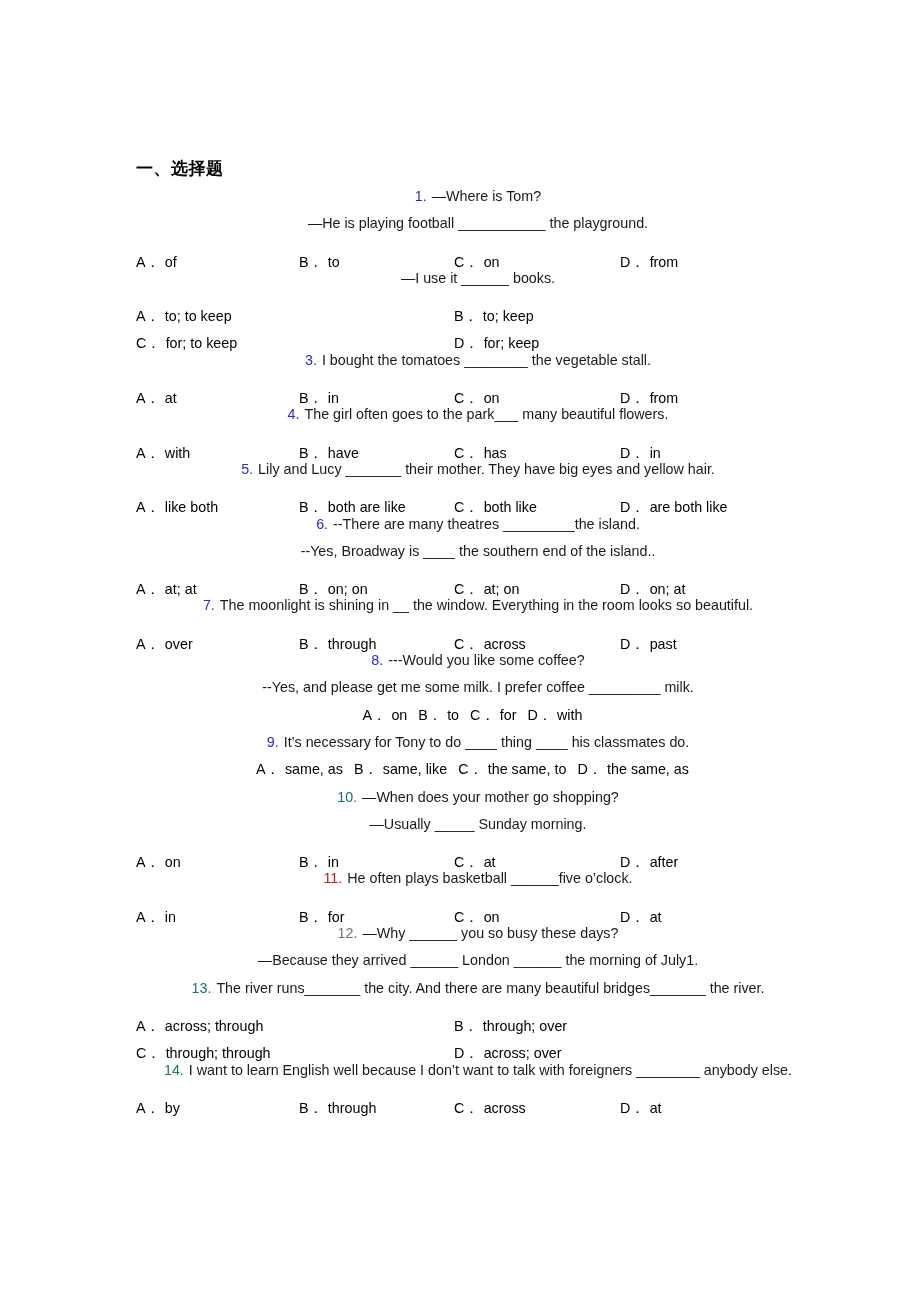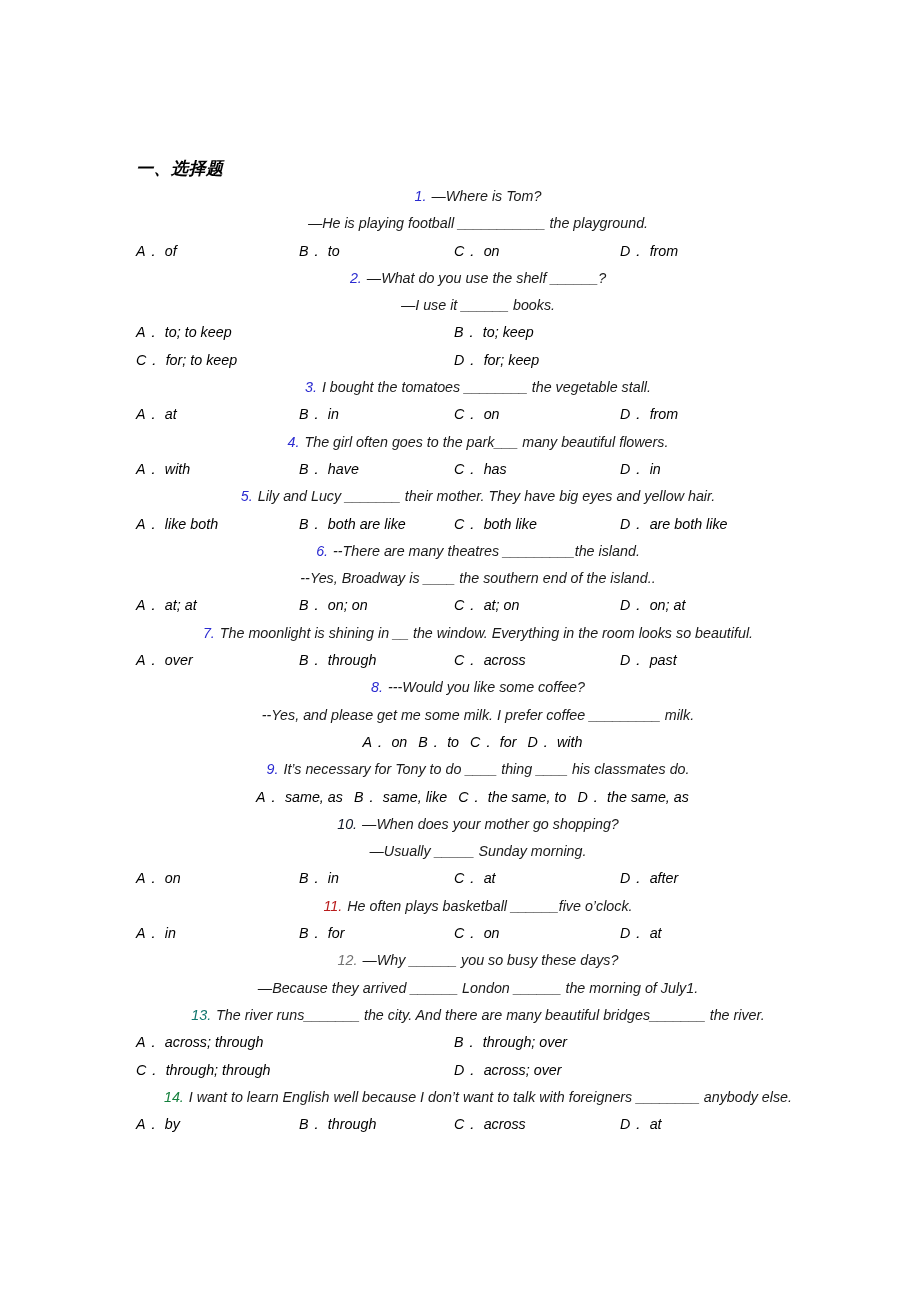--- a/index.html
+++ b/index.html
@@ -15,21 +15,20 @@
     color: #000000;
     -webkit-font-smoothing: antialiased;
   }
   #page {
     position: relative;
     width: 920px;
     height: 1170px;
     box-sizing: border-box;
     padding: 157px 100px 0 136px;
     background: #ffffff;
-    font-style: italic;
   }
   .section-title {
     font-size: 17px;
     font-weight: bold;
     line-height: 24px;
     margin: 0 0 2px 0;
     letter-spacing: 0.5px;
     color: #000000;
   }
   .qblock {
@@ -55,21 +54,21 @@
   
   .opts {
     font-size: 14.3px;
     line-height: 27.3px;
     position: relative;
     white-space: nowrap;
     height: 27.3px;
   }
   .opts .opt {
     position: absolute;
-    top: 0;
+    top: 11px;
     display: inline-block;
   }
   
   .cols4 .opt:nth-child(1) { left: 0px; }
   .cols4 .opt:nth-child(2) { left: 163px; }
   .cols4 .opt:nth-child(3) { left: 318px; }
   .cols4 .opt:nth-child(4) { left: 484px; }
   
   .cols2 .opt:nth-child(1) { left: 0px; }
   .cols2 .opt:nth-child(2) { left: 318px; }
@@ -96,21 +95,20 @@
         <div class="line"><span class="qnum" style="color: rgb(42, 42, 208);">1.</span><span class="stem-text">—Where is Tom?</span></div>
         <div class="line"><span class="stem-text">—He is playing football ___________ the playground.</span></div>
         <div class="opts cols4">
           <span class="opt"><span class="opt-letter">A．</span><span>of</span></span>
           <span class="opt"><span class="opt-letter">B．</span><span>to</span></span>
           <span class="opt"><span class="opt-letter">C．</span><span>on</span></span>
           <span class="opt"><span class="opt-letter">D．</span><span>from</span></span>
         </div>
       </div>
       <div class="qblock">
-        <div class="line"><span class="qnum" style="color: rgb(42, 42, 208);">2.</span><span class="stem-text">—What do you use the shelf ______?</span></div>
         <div class="line"><span class="stem-text">—I use it ______ books.</span></div>
         <div class="opts cols2">
           <span class="opt"><span class="opt-letter">A．</span><span>to; to keep</span></span>
           <span class="opt"><span class="opt-letter">B．</span><span>to; keep</span></span>
         </div>
         <div class="opts cols2">
           <span class="opt"><span class="opt-letter">C．</span><span>for; to keep</span></span>
           <span class="opt"><span class="opt-letter">D．</span><span>for; keep</span></span>
         </div>
       </div>
@@ -163,21 +161,21 @@
       <div class="qblock">
         <div class="line"><span class="qnum" style="color: rgb(42, 42, 208);">8.</span><span class="stem-text">---Would you like some coffee?</span></div>
         <div class="line"><span class="stem-text">--Yes, and please get me some milk. I prefer coffee _________ milk.</span></div>
         <div class="opts inline"><span class="opt"><span class="opt-letter">A．</span><span>on</span></span><span class="opt"><span class="opt-letter">B．</span><span>to</span></span><span class="opt"><span class="opt-letter">C．</span><span>for</span></span><span class="opt"><span class="opt-letter">D．</span><span>with</span></span></div>
       </div>
       <div class="qblock">
         <div class="line"><span class="qnum" style="color: rgb(42, 42, 208);">9.</span><span class="stem-text">It’s necessary for Tony to do ____ thing ____ his classmates do.</span></div>
         <div class="opts inline"><span class="opt"><span class="opt-letter">A．</span><span>same, as</span></span><span class="opt"><span class="opt-letter">B．</span><span>same, like</span></span><span class="opt"><span class="opt-letter">C．</span><span>the same, to</span></span><span class="opt"><span class="opt-letter">D．</span><span>the same, as</span></span></div>
       </div>
       <div class="qblock">
-        <div class="line"><span class="qnum" style="color: #0f172a;">10.</span><span class="stem-text">—When does your mother go shopping?</span></div>
+        <div class="line"><span class="qnum" style="color: #0f766e;">10.</span><span class="stem-text">—When does your mother go shopping?</span></div>
         <div class="line"><span class="stem-text">—Usually _____ Sunday morning.</span></div>
         <div class="opts cols4">
           <span class="opt"><span class="opt-letter">A．</span><span>on</span></span>
           <span class="opt"><span class="opt-letter">B．</span><span>in</span></span>
           <span class="opt"><span class="opt-letter">C．</span><span>at</span></span>
           <span class="opt"><span class="opt-letter">D．</span><span>after</span></span>
         </div>
       </div>
       <div class="qblock">
         <div class="line"><span class="qnum" style="color: #b91c1c;">11.</span><span class="stem-text">He often plays basketball ______five o’clock.</span></div>

